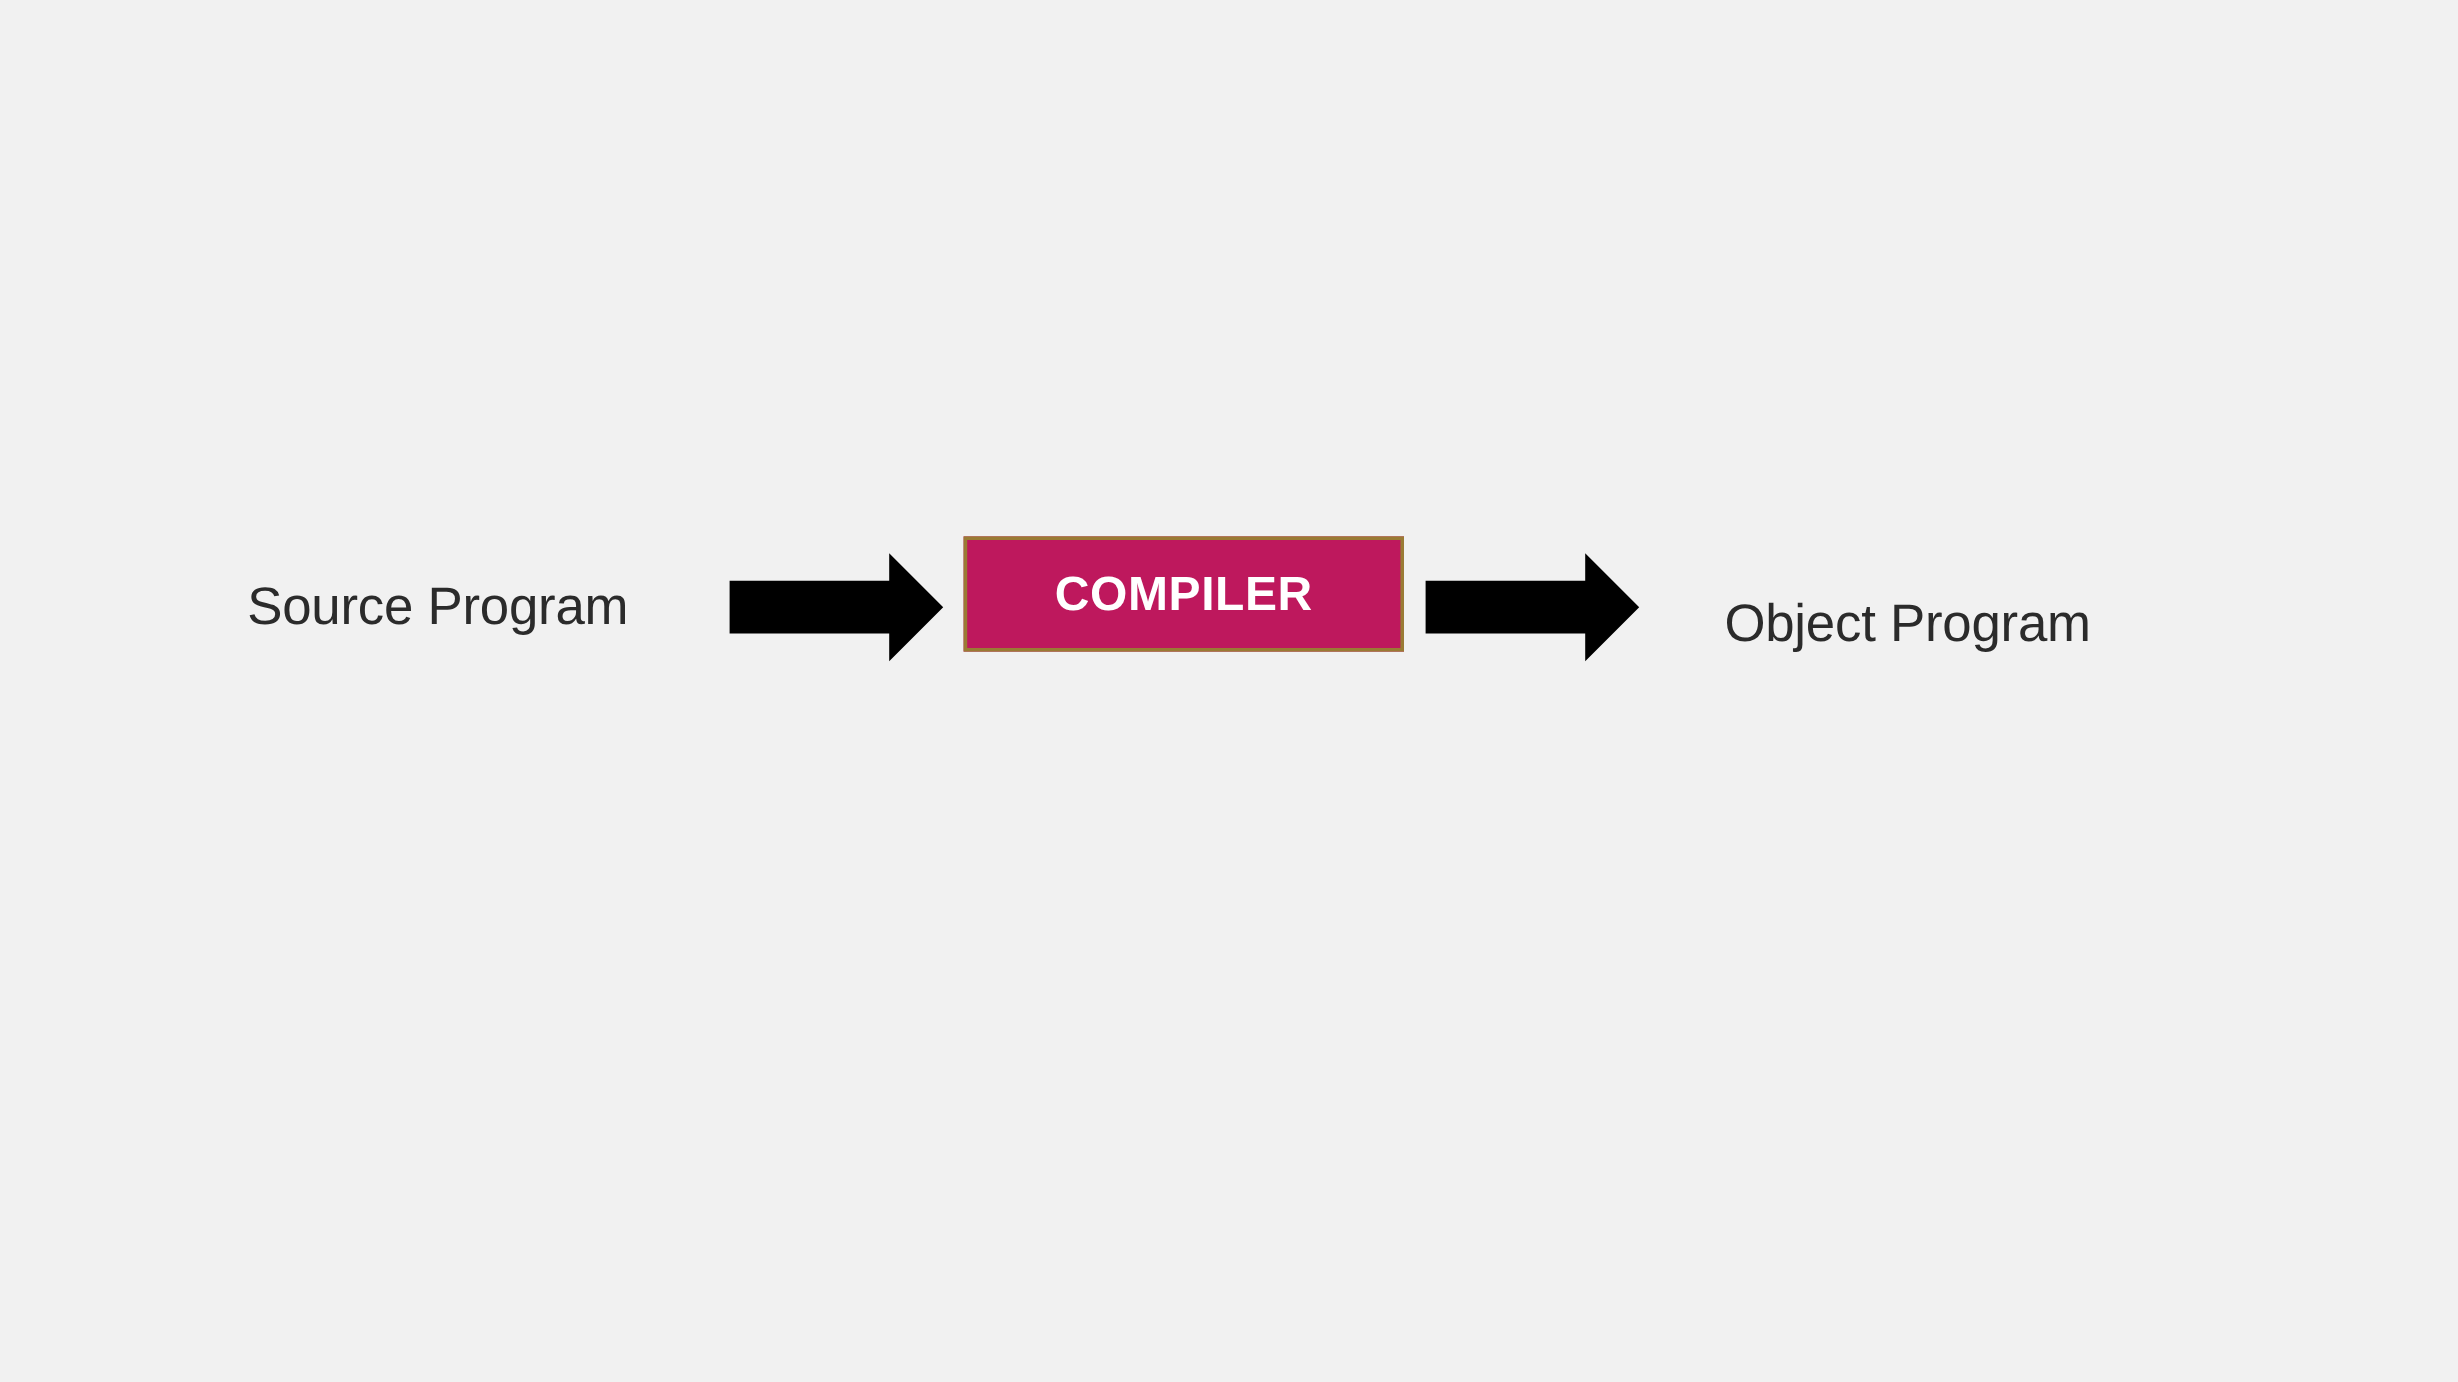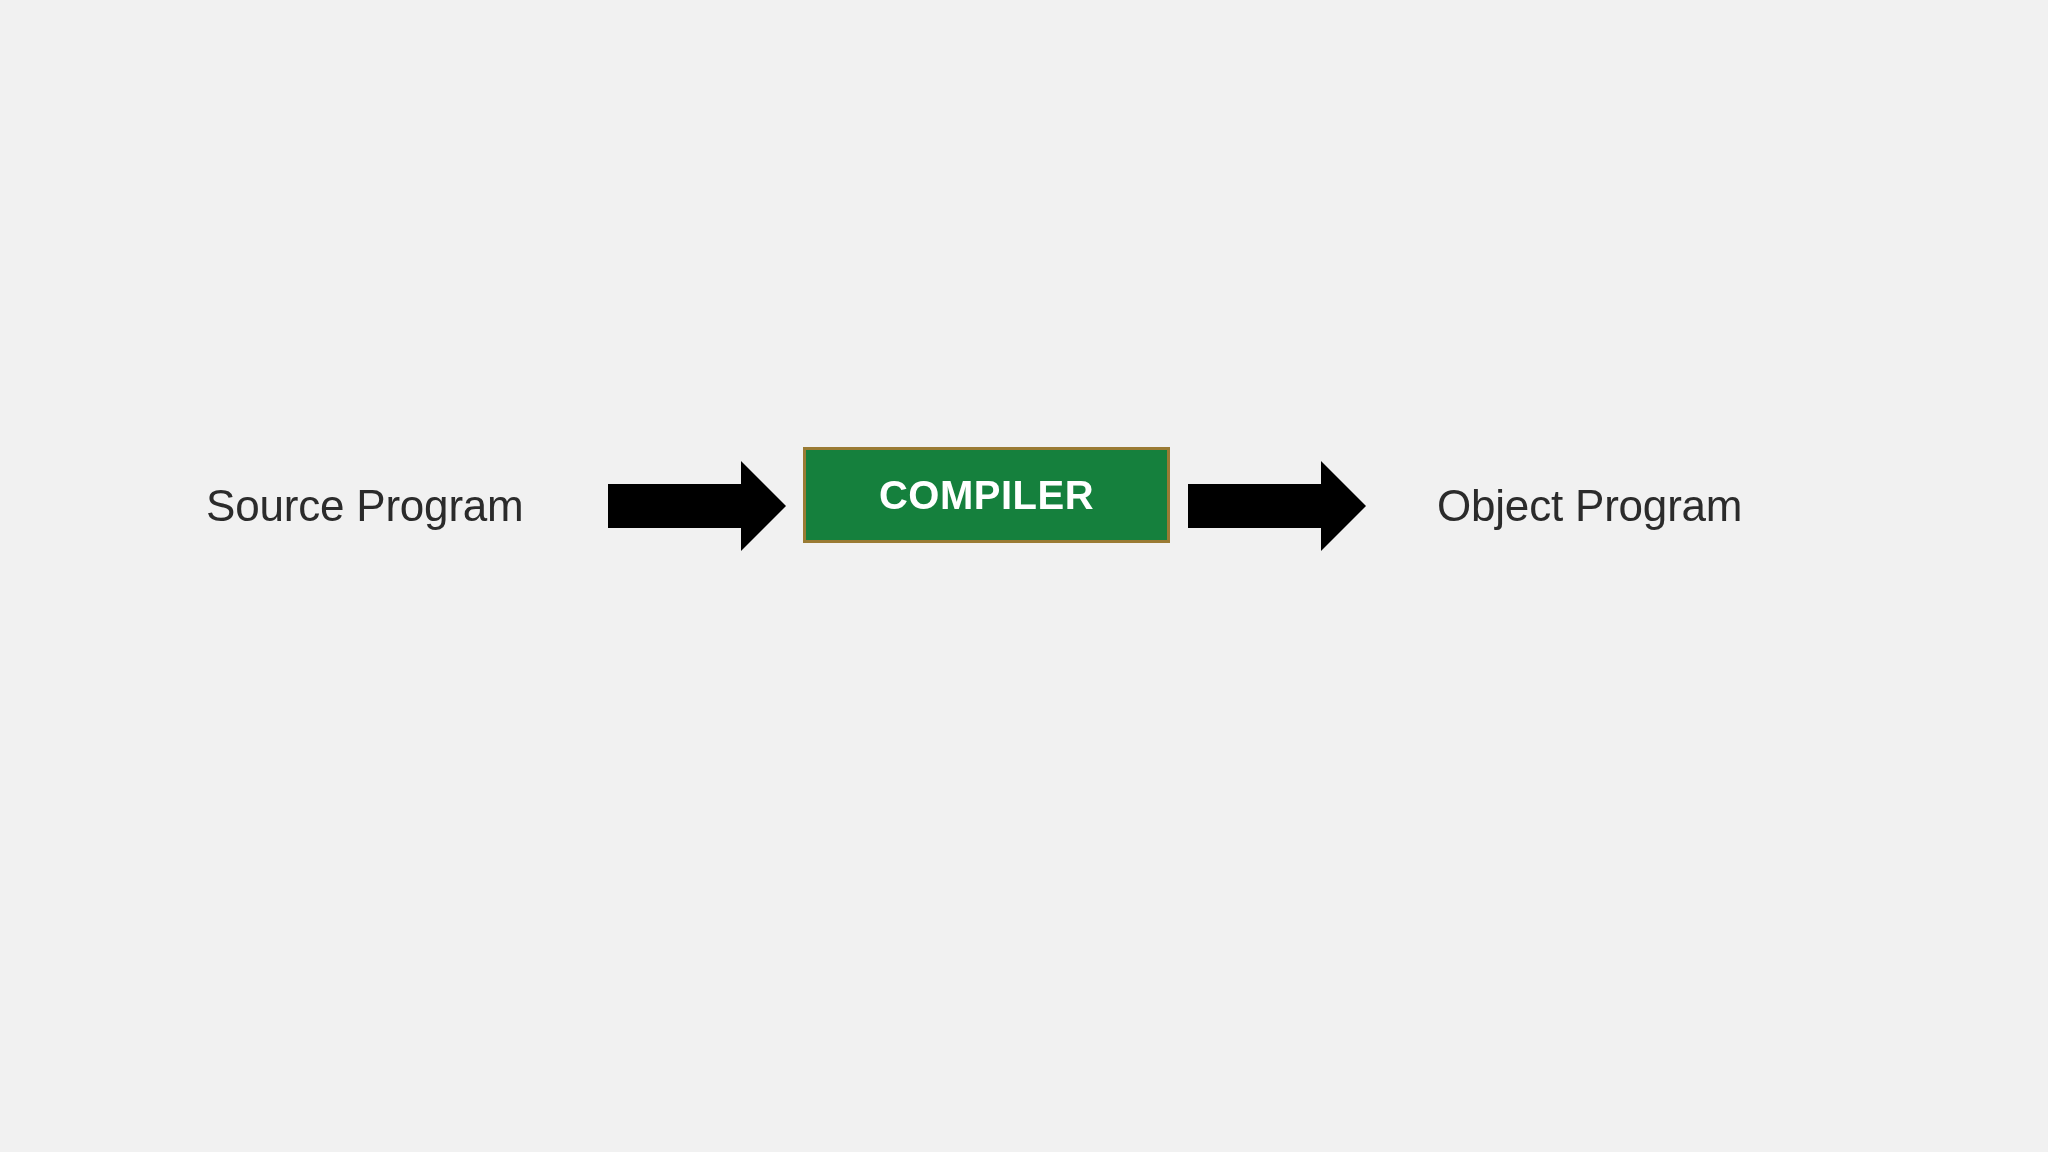--- a/index.html
+++ b/index.html
@@ -44,32 +44,32 @@
     letter-spacing: -0.2px;
   }
 
   #label-source {
     left: 206px;
     top: 481px;
   }
 
   #label-object {
     left: 1437px;
-    top: 481px;
+    top: 495px;
   }
 
   
   .compiler-box {
     position: absolute;
     left: 803px;
     top: 447px;
     width: 367px;
     height: 96px;
     box-sizing: border-box;
-    background: #15803d;
+    background: #be185d;
     border: 3px solid #9a7b34;
     display: flex;
     align-items: center;
     justify-content: center;
   }
 
   .compiler-box-label {
     font-family: "Liberation Sans", sans-serif;
     font-weight: bold;
     font-size: 40px;

